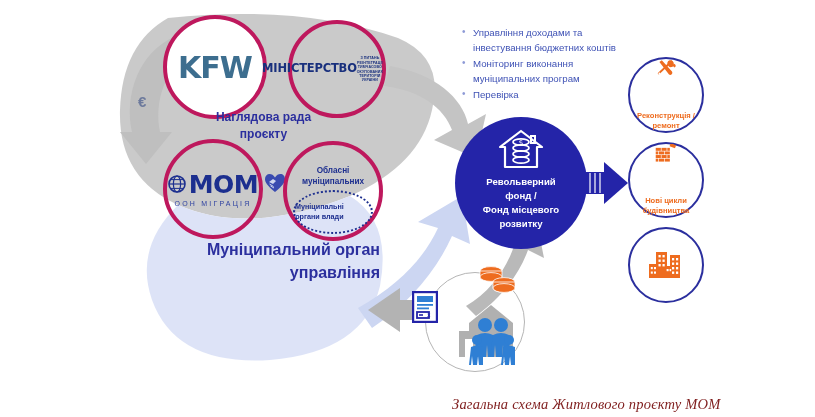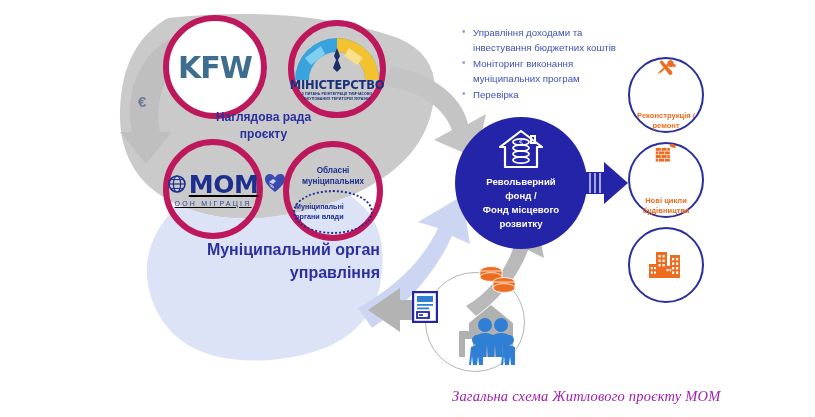--- a/index.html
+++ b/index.html
@@ -20,21 +20,21 @@
     left:0;top:0;
     width:815px;height:417px;
     pointer-events:none;
   }
   .abs{position:absolute;}
 
   
   .ring{
     position:absolute;
     border-radius:50%;
-    border:6px solid #be185d;
+    border:4px solid #be185d;
     background:#ffffff;
     box-sizing:border-box;
     display:flex;
     align-items:center;
     justify-content:center;
     flex-direction:column;
   }
   .ring.transparent{background:transparent;}
 
   
@@ -42,35 +42,35 @@
   .kfw-text{
     font-family:"DejaVu Sans","Liberation Sans",sans-serif;
     font-weight:bold;
     font-size:30px;
     letter-spacing:-1px;
     color:#3d6e8f;
   }
 
   
   #min-circle{left:288px;top:20px;width:98px;height:98px;background:transparent;}
-  #min-logo{position:relative;width:92px;height:64px;display:flex;flex-direction:column;align-items:center;justify-content:flex-end;}
+  #min-logo{position:relative;width:92px;height:64px;display:flex;flex-direction:row;align-items:center;justify-content:flex-end;}
   .min-name{
     font-family:"DejaVu Sans","Liberation Sans",sans-serif;
     font-weight:bold;font-size:11.5px;color:#19307d;
     letter-spacing:-0.2px;line-height:1;
   }
   .min-sub{
     font-size:3.6px;color:#19307d;font-weight:bold;
     text-align:center;line-height:1.25;letter-spacing:0.1px;
     width:88px;margin-top:1px;
   }
 
   
   #mom-circle{left:163px;top:139px;width:100px;height:100px;background:transparent;}
-  #mom-inner{display:flex;flex-direction:column;align-items:center;text-decoration:underline;}
+  #mom-inner{display:flex;flex-direction:column;align-items:center;}
   .mom-row{display:flex;align-items:center;gap:3px;}
   .mom-text{
     font-family:"DejaVu Sans","Liberation Sans",sans-serif;
     font-weight:bold;font-size:25px;color:#1c2f8f;letter-spacing:-0.5px;line-height:1;
   }
   .mom-sub{
     font-size:7px;color:#2b3fa0;letter-spacing:2.2px;margin-top:3px;font-weight:normal;
   }
 
   
@@ -148,23 +148,23 @@
     left:425px;top:272px;width:100px;height:100px;border-radius:50%;
     border:1.6px solid #b5b5b5;background:transparent;box-sizing:border-box;
   }
   #rent-label{
     left:436px;top:280px;width:58px;
     font-size:9.2px;font-weight:bold;color:#ee6c1f;line-height:1.3;
   }
 
   
   #caption{
-    left:452px;top:388px;
+    left:452px;top:396px;
     font-family:"Liberation Serif","DejaVu Serif",serif;
-    font-style:italic;font-size:14.5px;color:#a21caf;
+    font-style:italic;font-size:14.5px;color:#7f1d1d;
     letter-spacing:0.2px;
   }
 
   .euro{
     left:138px;top:93px;
     font-size:15px;font-weight:bold;color:#6d7a9c;
   }
 </style>
 </head>
 <body>

